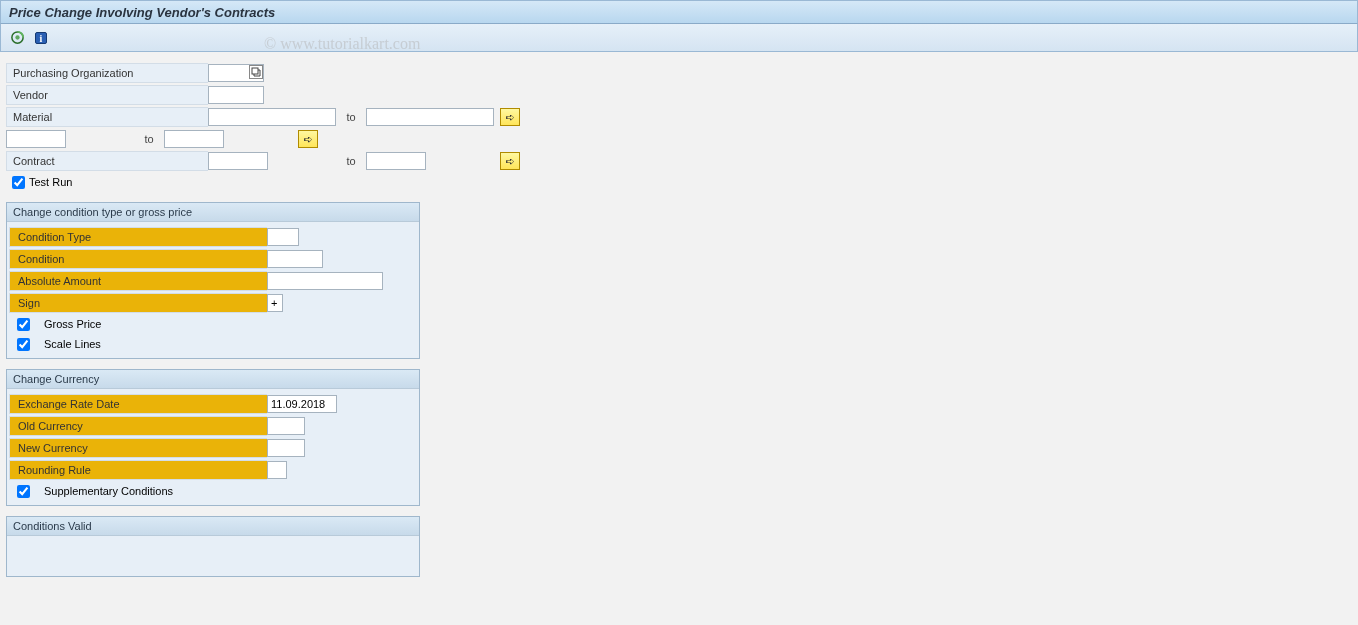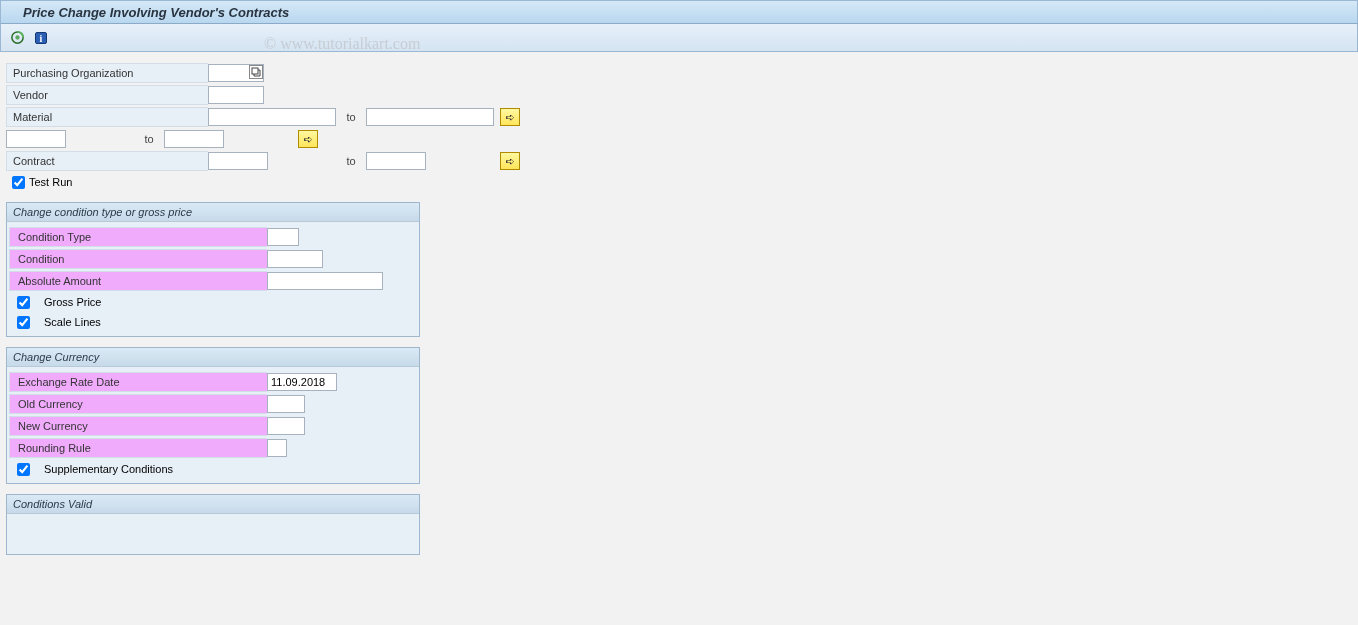--- a/index.html
+++ b/index.html
@@ -11,21 +11,21 @@
       height: 625px;
       overflow: hidden;
     }
     .title-bar {
       background: linear-gradient(to bottom, #d5e8f7, #b8d7ef);
       border: 1px solid #9ab8d4;
       border-bottom: 1px solid #8aaac8;
       height: 24px;
       display: flex;
       align-items: center;
-      padding: 0 22px;
+      padding: 0 8px;
     }
     .title-bar span {
       font-weight: bold;
       font-style: italic;
       font-size: 13px;
       color: #2a3440;
     }
     .toolbar {
       background: linear-gradient(to bottom, #e6f0f9, #d5e4f2);
       border: 1px solid #9ab8d4;
@@ -106,34 +106,33 @@
       width: 414px;
       margin-top: 10px;
       background: #e7eff7;
     }
     .groupbox-header {
       background: linear-gradient(to bottom, #dae9f5, #c7daea);
       border-bottom: 1px solid #b8cad9;
       padding: 3px 6px;
       color: #2a3a4a;
       font-size: 11px;
-      font-style: italic;
     }
     .groupbox-body {
       padding: 4px 2px;
     }
     .gb-row {
       display: flex; align-items: center;
       height: 22px;
     }
     .gb-label {
       width: 258px;
       padding-left: 8px;
       color: #333;
-      background: #f0abfc;
+      background: #eab308;
       border: 1px solid #d3dde7;
       border-right:none;
       height: 20px;
       display:flex; align-items:center;text-align:center;
     }
     .gb-check-row {
       display:flex; align-items:center;
       padding-left: 8px;
       height: 20px;
       gap: 10px;
@@ -246,20 +245,24 @@
           <input type="text" style="width: 32px;" value="">
         </div>
         <div class="gb-row">
           <div class="gb-label">Condition</div>
           <input type="text" style="width: 56px;" value="">
         </div>
         <div class="gb-row">
           <div class="gb-label">Absolute Amount</div>
           <input type="text" style="width: 116px;" value="">
         </div>
+        <div class="gb-row">
+          <div class="gb-label">Sign</div>
+          <input type="text" style="width: 16px;" value="+">
+        </div>
         <div class="gb-check-row">
           <input type="checkbox" checked="" style="">
           <span>Gross Price</span>
         </div>
         <div class="gb-check-row">
           <input type="checkbox" checked="" style="">
           <span>Scale Lines</span>
         </div>
       </div>
     </div>

